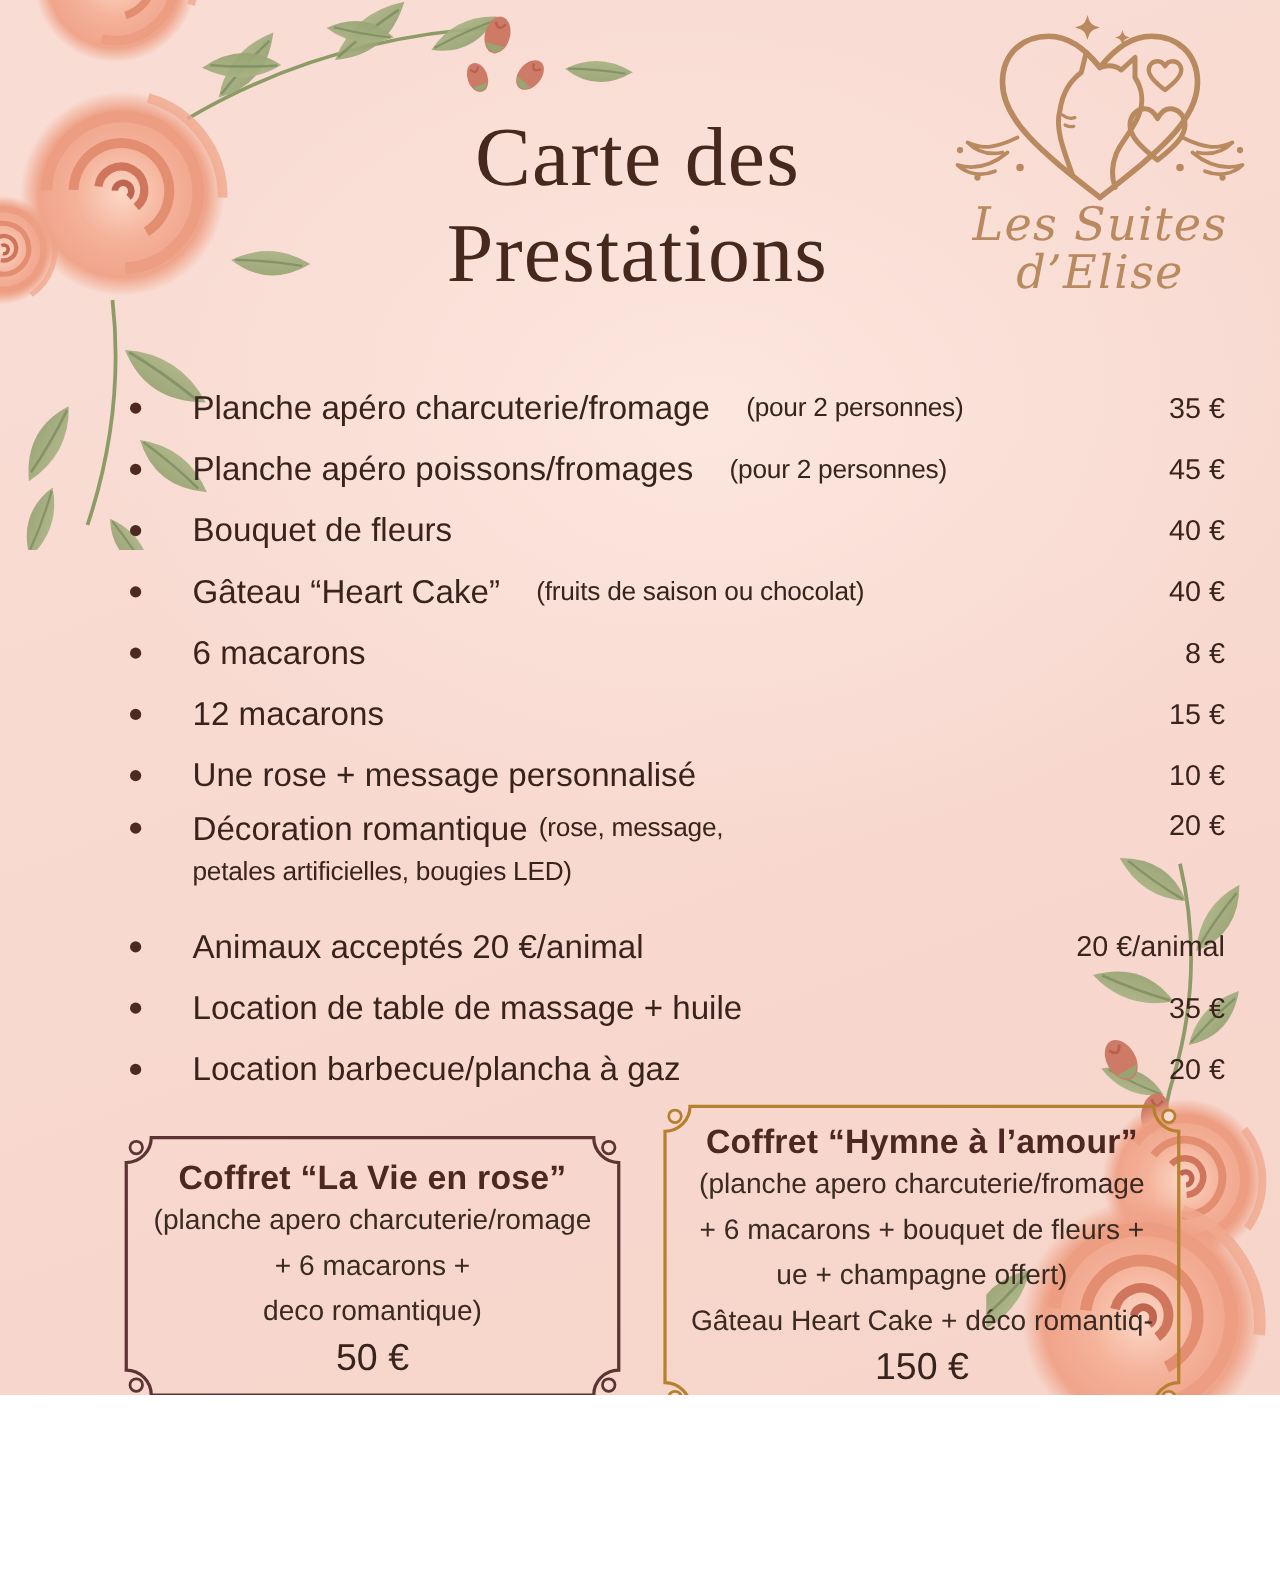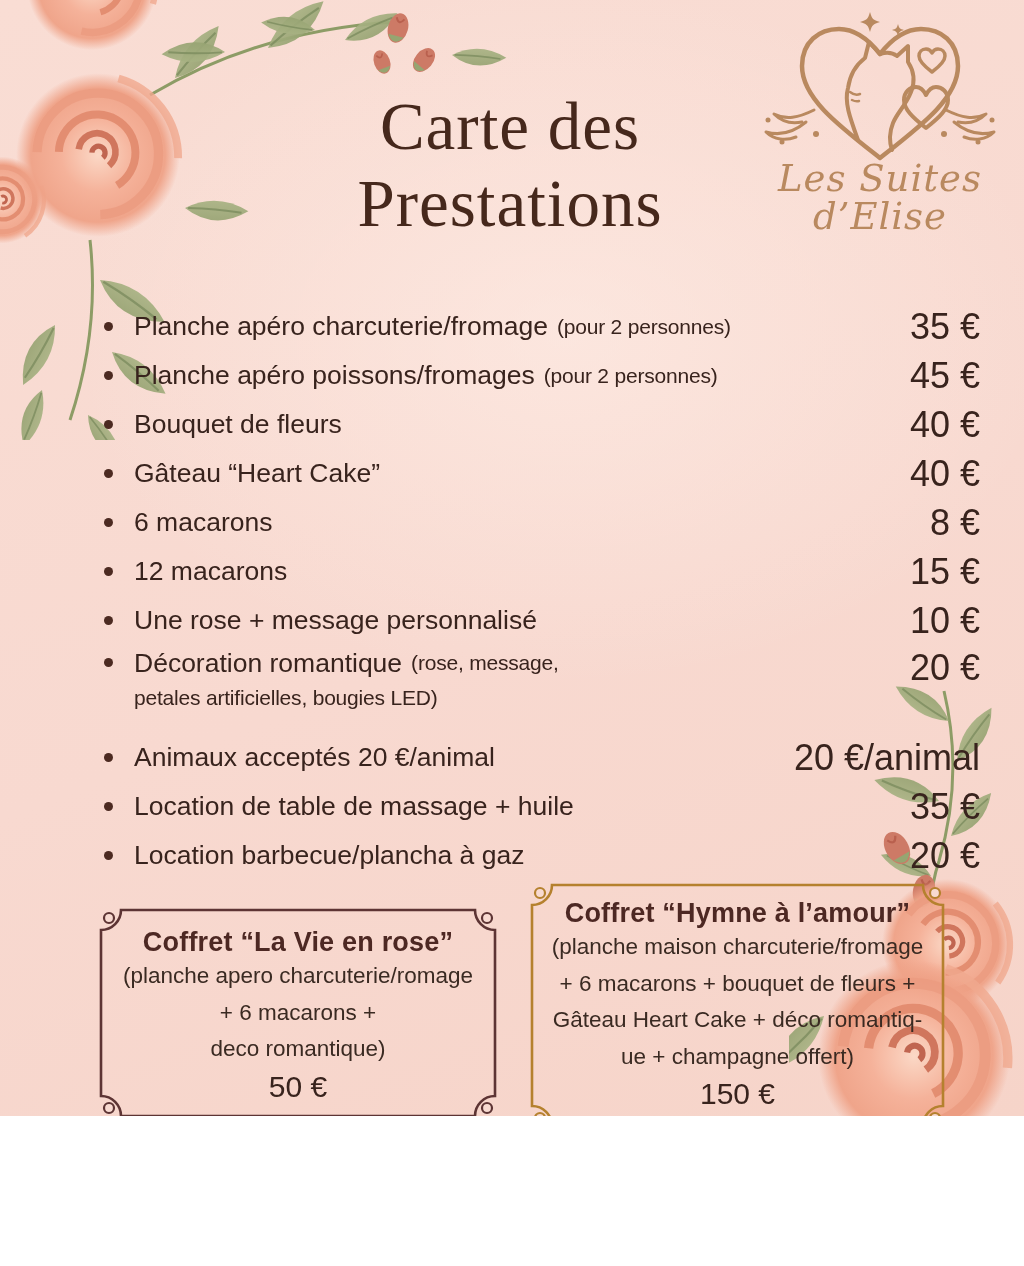--- a/index.html
+++ b/index.html
@@ -29,28 +29,28 @@
     position:absolute;top:10px;right:22px;width:244px;
     text-align:center;color:#b9895f;z-index:2;
   }
   .logo-name{
     font-family:"DejaVu Serif","Liberation Serif",serif;
     font-style:italic;font-size:37px;line-height:38px;
     margin-top:-6px;letter-spacing:1px;
   }
   
   .menu{position:absolute;top:302px;left:100px;right:44px;z-index:2;}
-  .row{display:flex;align-items:center;height:49px;}
+  .row{display:flex;align-items:center;height:49px;gap:20px;}
   .bullet{
     width:9px;height:9px;border-radius:50%;
     background:#4c2a21;margin:0 21px 0 4px;flex:0 0 9px;
   }
   .label{font-size:26.5px;white-space:nowrap;}
   .note{font-size:21px;margin-left:9px;white-space:nowrap;letter-spacing:-.2px;}
-  .price{margin-left:auto;font-size:36px;white-space:nowrap;}
+  .price{margin-left:auto;font-size:23px;white-space:nowrap;}
   .row-tall{height:88px;align-items:flex-start;}
   .row-tall .bullet{margin-top:13px;}
   .row-tall .price{margin-top:2px;}
   .labelcol{display:flex;flex-direction:column;}
   .labelcol .line1{display:flex;align-items:baseline;height:36px;align-items:center;}
   .note2{font-size:21px;line-height:34px;letter-spacing:-.2px;}
   
   .coffret{position:absolute;z-index:2;text-align:center;}
   .coffret svg.frame{position:absolute;inset:0;}
   .coffret-inner{position:relative;padding:20px 14px 0 14px;}
@@ -199,20 +199,21 @@
 
     <div class="row">
       <span class="bullet"></span>
       <span class="label">Bouquet de fleurs</span>
       <span class="price">40 €</span>
     </div>
 
     <div class="row">
       <span class="bullet"></span>
       <span class="label">Gâteau “Heart Cake”</span>
+      <span class="note">(fruits de saison ou chocolat)</span>
       <span class="price">40 €</span>
     </div>
 
     <div class="row">
       <span class="bullet"></span>
       <span class="label">6 macarons</span>
       <span class="price">8 €</span>
     </div>
 
     <div class="row">
@@ -278,24 +279,24 @@
   <div class="coffret box2">
     <svg class="frame" width="419" height="249" viewBox="0 0 419 249">
       <path d="M24 4 H395 A20 20 0 0 0 415 24 V225 A20 20 0 0 0 395 245 H24 A20 20 0 0 0 4 225 V24 A20 20 0 0 0 24 4 Z" fill="none" stroke="#b5812e" stroke-width="2.6"></path>
       <circle cx="12" cy="12" r="5" fill="#f8dad1" stroke="#b5812e" stroke-width="2.2"></circle>
       <circle cx="407" cy="12" r="5" fill="#f8dad1" stroke="#b5812e" stroke-width="2.2"></circle>
       <circle cx="407" cy="237" r="5" fill="#f8dad1" stroke="#b5812e" stroke-width="2.2"></circle>
       <circle cx="12" cy="237" r="5" fill="#f8dad1" stroke="#b5812e" stroke-width="2.2"></circle>
     </svg>
     <div class="coffret-inner">
       <div class="coffret-title">Coffret “Hymne à l’amour”</div>
-      <div class="coffret-line">(planche maison charcuterie/fromage</div>
+      <div class="coffret-line">(planche apero charcuterie/fromage</div>
       <div class="coffret-line">+ 6 macarons + bouquet de fleurs +</div>
+      <div class="coffret-line">ue + champagne offert)</div>
       <div class="coffret-line">Gâteau Heart Cake + déco romantiq-</div>
-      <div class="coffret-line">ue + champagne offert)</div>
       <div class="coffret-price">150 €</div>
     </div>
   </div>
 
   <div class="row footer-row">
     <span class="bullet"></span>
     <span class="label">Brioche (apero maison)</span>
     <span class="price">20 €</span>
   </div>
 

